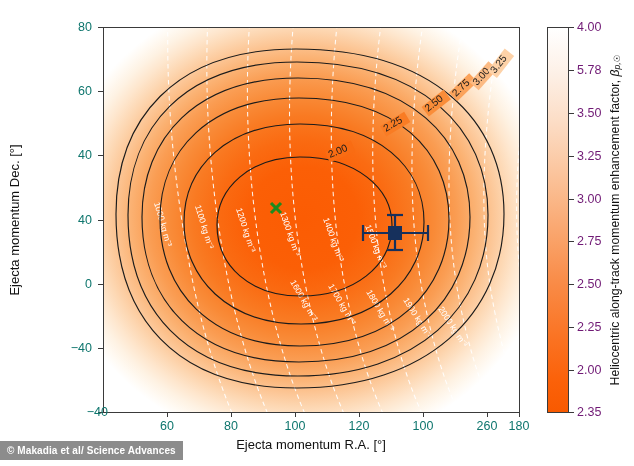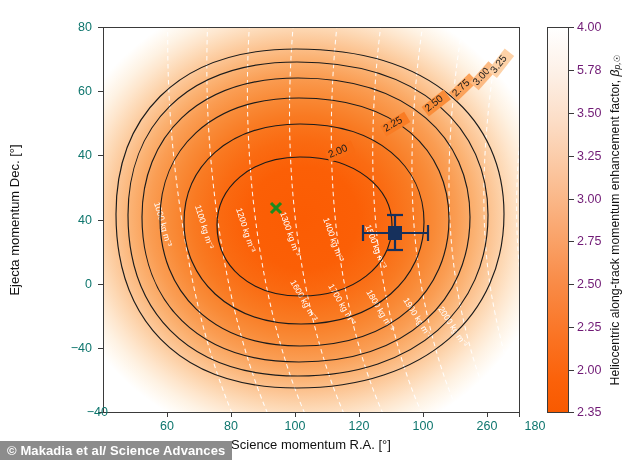--- a/index.html
+++ b/index.html
@@ -54,21 +54,21 @@
     position:absolute;left:615px;top:220px;
     transform:translate(-50%,-50%) rotate(-90deg);transform-origin:center center;
     font-size:12.2px;color:#111;white-space:nowrap;
   }
   #cb-title .sub{font-size:8.6px;font-style:italic;vertical-align:-0.18em;}
   #cb-title .sunsym{font-size:8.6px;vertical-align:-0.1em;}
 
   
   #credit{
     position:absolute;left:0px;top:441px;height:19px;
-    background:#8c8c8c;color:#ffffff;font-size:13px;font-weight:bold;
+    background:#8c8c8c;color:#ffffff;font-size:10px;font-weight:bold;
     display:flex;align-items:center;padding:0 7px;letter-spacing:.1px;
     box-sizing:border-box;
   }
 
   
   .clabel{font-size:10.2px;fill:#1a1a1a;font-family:"Liberation Sans", sans-serif;}
   .dlabel{font-size:8.6px;fill:#ffffff;font-family:"Liberation Sans", sans-serif;}
 </style>
 </head>
 <body>
@@ -213,42 +213,42 @@
     <div class="tick tick-x" style="left:423px;top:412px;"></div>
     <div class="tick tick-x" style="left:487px;top:412px;"></div>
     <div class="tick tick-x" style="left:519px;top:412px;"></div>
 
     <div class="ticklabel tl-x" style="left:167px;top:419px;">60</div>
     <div class="ticklabel tl-x" style="left:231px;top:419px;">80</div>
     <div class="ticklabel tl-x" style="left:295px;top:419px;">100</div>
     <div class="ticklabel tl-x" style="left:359px;top:419px;text-align:right;">120</div>
     <div class="ticklabel tl-x" style="left:423px;top:419px;">100</div>
     <div class="ticklabel tl-x" style="left:487px;top:419px;">260</div>
-    <div class="ticklabel tl-x" style="left:519px;top:419px;margin-left:16px;">180</div>
+    <div class="ticklabel tl-x" style="left:519px;top:419px;">180</div>
   </div>
 
   <div>
     <div class="tick tick-y" style="left:98px;top:27px;"></div>
     <div class="tick tick-y" style="left:98px;top:91px;"></div>
     <div class="tick tick-y" style="left:98px;top:155px;"></div>
     <div class="tick tick-y" style="left:98px;top:220px;"></div>
     <div class="tick tick-y" style="left:98px;top:284px;"></div>
     <div class="tick tick-y" style="left:98px;top:348px;"></div>
     <div class="tick tick-y" style="left:98px;top:412px;"></div>
 
     <div class="ticklabel tl-y" style="left:66px;top:27px;width:26px;">80</div>
     <div class="ticklabel tl-y" style="left:66px;top:91px;width:26px;">60</div>
     <div class="ticklabel tl-y" style="left:66px;top:155px;width:26px;">40</div>
     <div class="ticklabel tl-y" style="left:66px;top:220px;width:26px;">40</div>
     <div class="ticklabel tl-y" style="left:66px;top:284px;width:26px;">0</div>
     <div class="ticklabel tl-y" style="left:62px;top:348px;width:30px;">−40</div>
     <div class="ticklabel tl-y" style="left:78px;top:412px;width:30px;">−40</div>
   </div>
 
-  <div id="xlabel">Science momentum R.A. [°]</div>
+  <div id="xlabel">Ejecta momentum R.A. [°]</div>
   <div id="ylabel">Ejecta momentum Dec. [°]</div>
 
   <div id="colorbar-wrap">
     <div id="colorbar"></div>
 
     <div class="cb-tick" style="top:0px;"></div>
     <div class="cb-tick" style="top:43px;"></div>
     <div class="cb-tick" style="top:86px;"></div>
     <div class="cb-tick" style="top:129px;"></div>
     <div class="cb-tick" style="top:172px;"></div>

